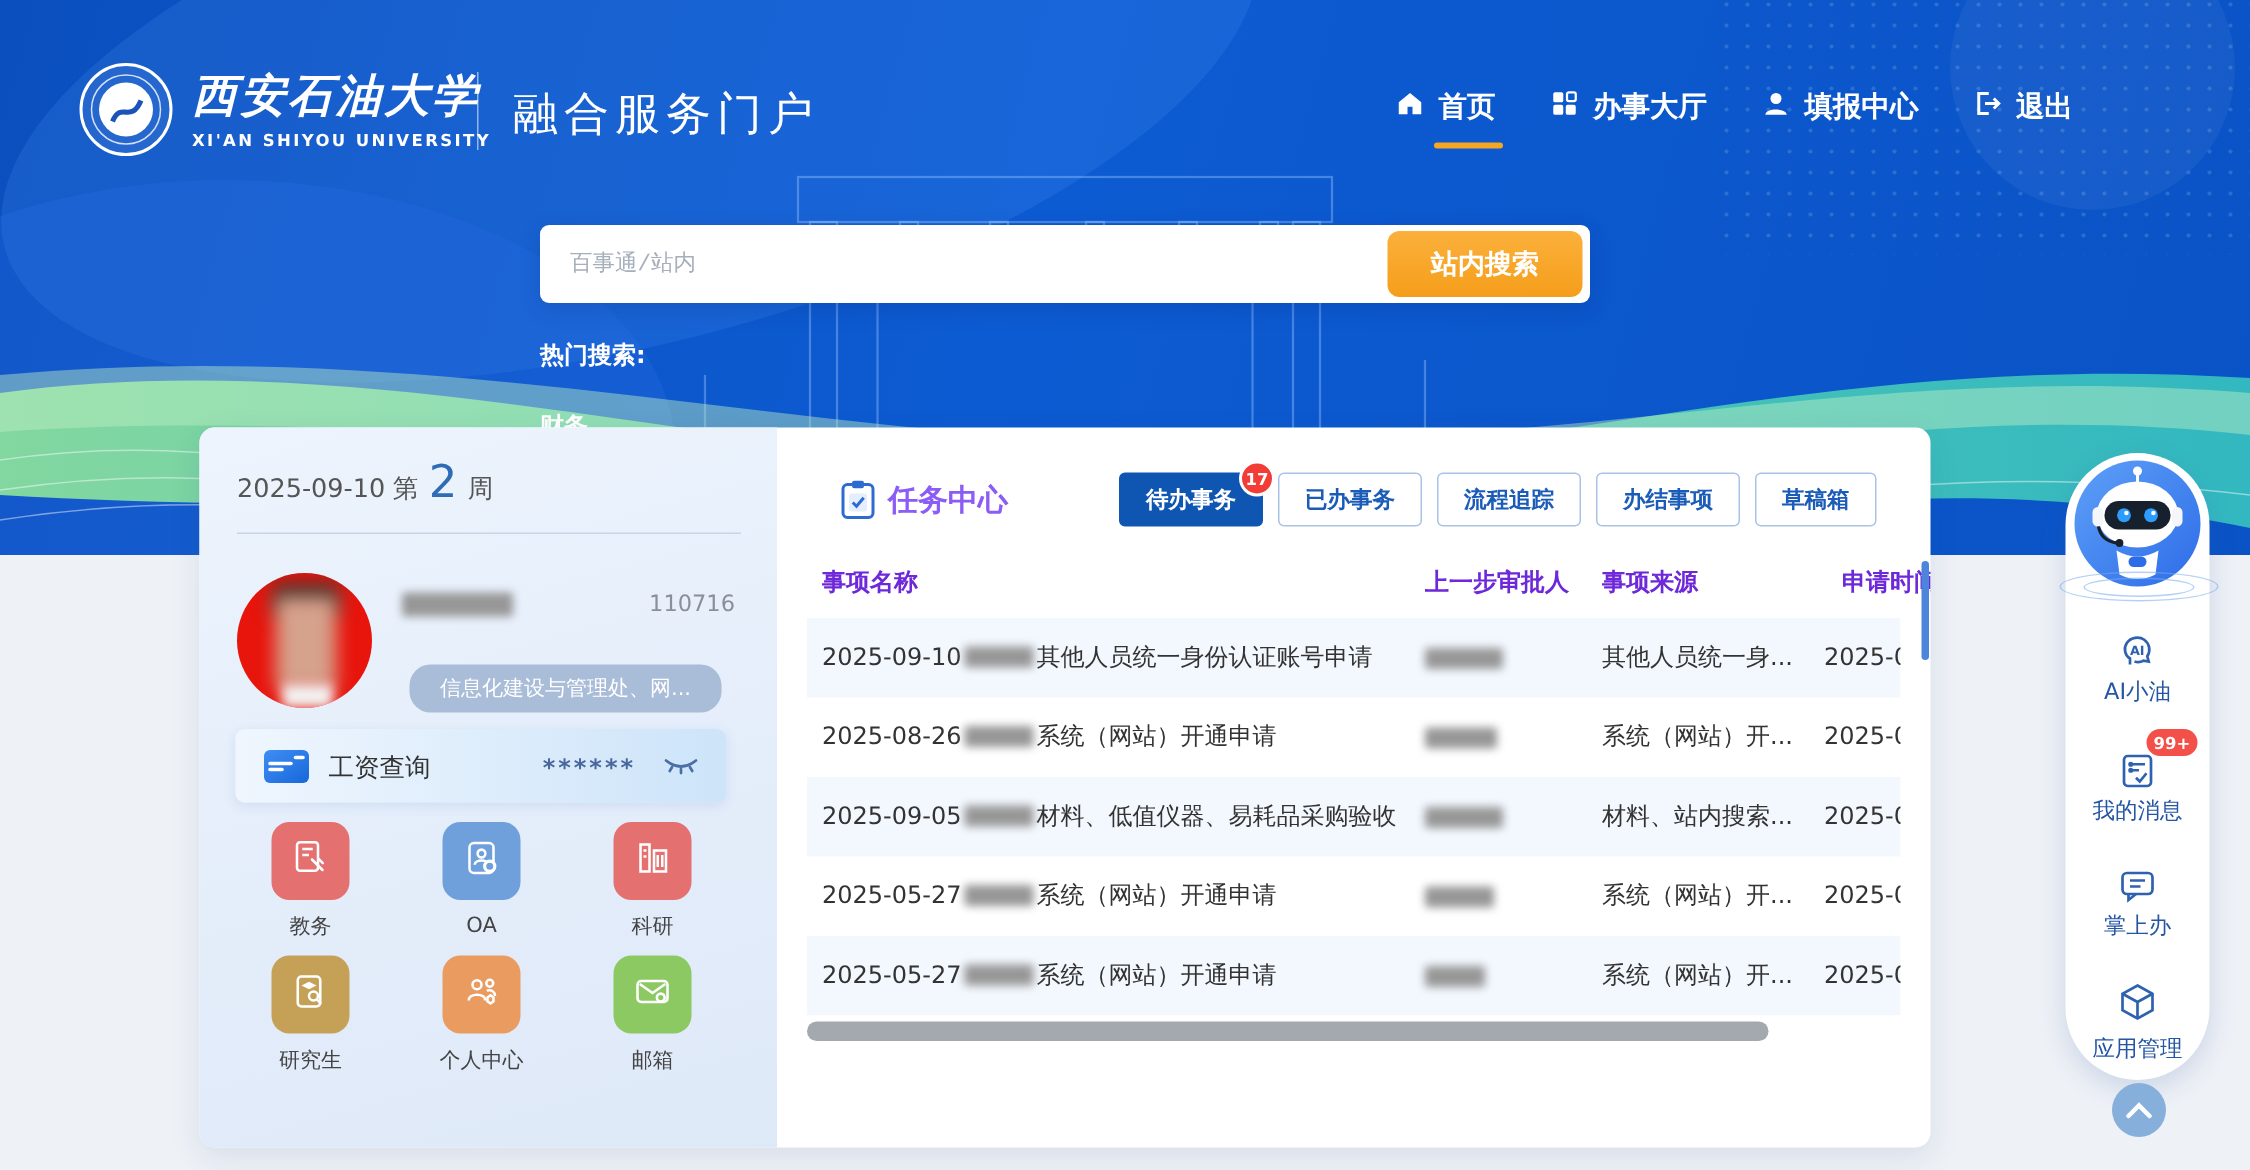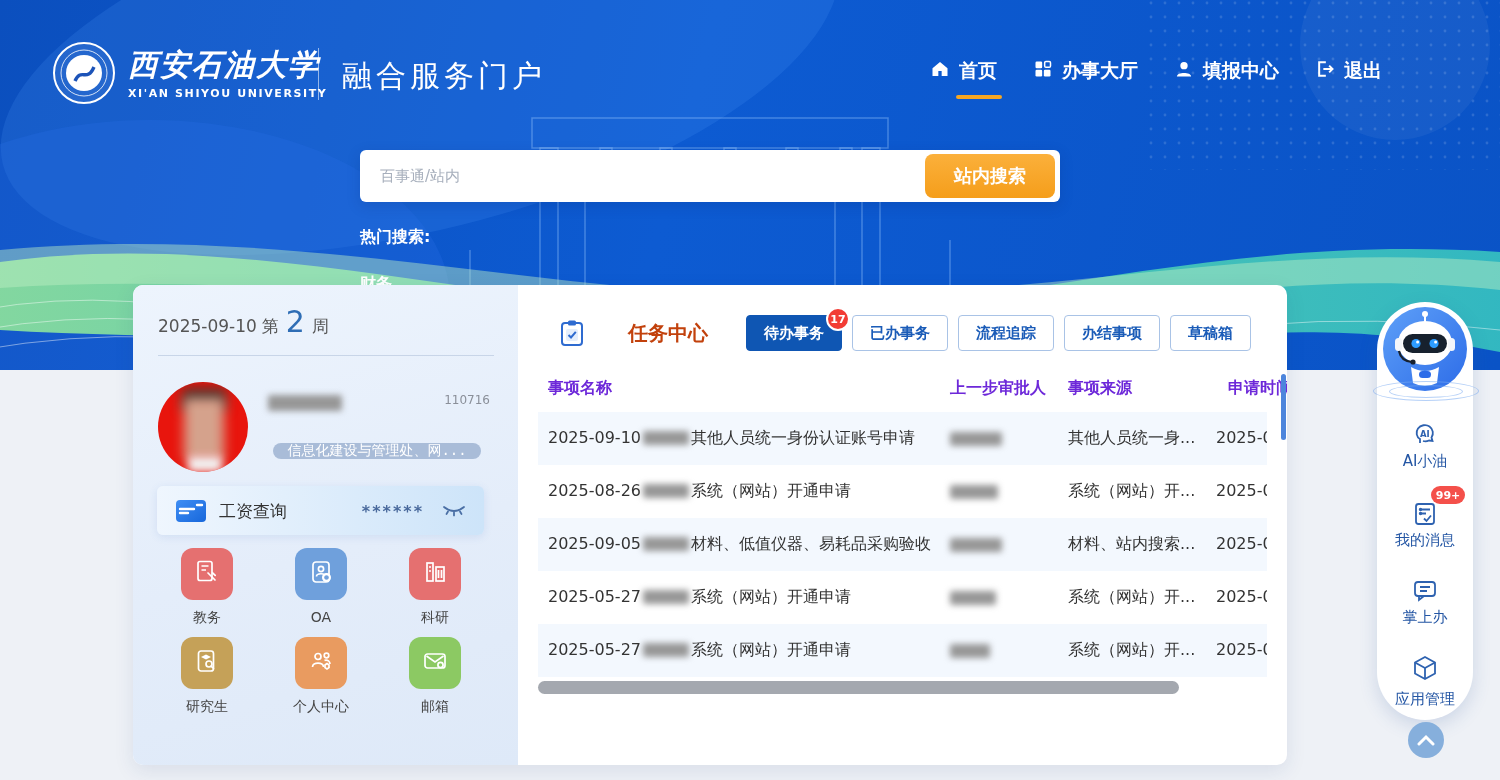--- a/index.html
+++ b/index.html
@@ -14,21 +14,21 @@
            font-size:30px;color:#fff;letter-spacing:2px;line-height:1;}
   .logo-en{font-size:11px;font-weight:700;color:#fff;letter-spacing:1.6px;margin-top:7px;}
   .logo-divider{width:1px;height:52px;background:rgba(255,255,255,.55);}
   .portal-title{font-size:30px;font-weight:400;color:#fff;letter-spacing:4px;}
   .nav{display:flex;gap:36px;align-items:flex-end;}
   .nav-item{position:relative;display:flex;align-items:center;gap:9px;color:#fff;font-size:19px;
             font-weight:700;cursor:pointer;}
   .nav-underline{position:absolute;left:26px;bottom:-15px;width:46px;height:4px;border-radius:2px;
                  background:#F5A623;}
   .searchbar{position:absolute;left:360px;top:150px;width:700px;height:52px;background:#fff;
-             border-radius:6px;box-shadow:0 4px 14px rgba(6,40,110,.18);}
+             border-radius:6px;box-shadow:0 4px 14px rgba(6,40,110,.18);font-family:Liberation Mono, monospace;}
   .searchbar input{position:absolute;left:0;top:0;width:550px;height:52px;border:0;outline:0;
              background:transparent;padding:0 0 0 20px;font-size:15px;color:#333;
              font-family:inherit;}
   .searchbar input::placeholder{color:#A7AFBC;}
   .search-btn{position:absolute;right:5px;top:4px;width:130px;height:44px;border-radius:8px;
              background:linear-gradient(180deg,#FBB03B,#F59E1B);color:#fff;font-size:18px;
              font-weight:700;display:flex;align-items:center;justify-content:center;cursor:pointer;}
   .hotrow{position:absolute;left:360px;top:227px;display:flex;gap:26px;color:#fff;font-size:16px;
           font-weight:700;flex-direction:column;}
   .hot-item{cursor:pointer;}
@@ -44,36 +44,36 @@
   .panel-hr{position:absolute;left:25px;right:24px;top:70px;border-top:1px solid #C8D5E8;}
   .avatar{position:absolute;left:25px;top:97px;width:90px;height:90px;border-radius:50%;
           background:#E8150D;overflow:hidden;}
   .avatar .face{position:absolute;left:26px;top:16px;width:40px;height:62px;background:#D5A28C;
           filter:blur(6px);}
   .avatar .hair{position:absolute;left:24px;top:6px;width:44px;height:22px;background:#4A332C;
           filter:blur(6px);}
   .avatar .collar{position:absolute;left:30px;top:74px;width:34px;height:16px;background:#F2F2F2;
           filter:blur(4px);}
   .blur-block{background:#979797;border-radius:2px;filter:blur(3px);display:inline-block;}
-  .uid{position:absolute;right:28px;top:108px;font-size:12px;color:#8A8F99;}
-  .dept-pill{position:absolute;left:140px;top:158px;width:208px;height:16px;border-radius:14px;
+  .uid{position:absolute;right:28px;top:108px;font-size:15px;color:#8A8F99;}
+  .dept-pill{position:absolute;left:140px;top:158px;width:208px;height:32px;border-radius:14px;
              background:#A9BCD8;color:#fff;font-size:14px;display:flex;align-items:center;
-             justify-content:center;white-space:nowrap;overflow:hidden;padding:0 10px;box-sizing:border-box;font-family:Liberation Mono, monospace;}
+             justify-content:center;white-space:nowrap;overflow:hidden;padding:0 10px;box-sizing:border-box;}
   .salary-card{position:absolute;left:24px;top:201px;width:327px;height:49px;border-radius:6px;
              background:linear-gradient(90deg,#EFF6FE 0%,#CDE4F9 100%);
              box-shadow:0 2px 8px rgba(60,110,190,.12);cursor:pointer;}
   .salary-label{position:absolute;left:62px;top:14px;font-size:17px;color:#333;}
   .salary-masked{position:absolute;right:60px;top:16px;font-size:16px;font-weight:700;
              color:#49699C;letter-spacing:2px;}
   .tile{position:absolute;width:52px;height:52px;border-radius:12px;display:flex;align-items:center;
         justify-content:center;cursor:pointer;}
   .tile-label{position:absolute;width:80px;text-align:center;font-size:14px;color:#444;}
 
   
-  .tc-title{position:absolute;left:592px;top:320px;font-size:20px;font-weight:700;color:#c2410c;margin-left:36px;}
+  .tc-title{position:absolute;left:592px;top:320px;font-size:20px;font-weight:700;color:#8b5cf6;}
   .tabs{position:absolute;left:746px;top:315px;display:flex;gap:10px;}
   .tab{position:relative;height:36px;padding:0 17px;border-radius:4px;border:1px solid #A9C3E6;
        background:#fff;color:#1B5CB8;font-size:15px;font-weight:700;display:flex;align-items:center;
        cursor:pointer;box-sizing:border-box;}
   .tab.active{background:#0F56B3;border-color:#0F56B3;color:#fff;}
   .tab-badge{position:absolute;top:-9px;right:-9px;width:20px;height:20px;border-radius:50%;
        background:#F23C35;color:#fff;font-size:11px;font-weight:700;display:flex;align-items:center;
        justify-content:center;border:2px solid #fff;box-sizing:content-box;}
   .thead{position:absolute;left:538px;top:378px;width:749px;height:28px;overflow:hidden;}
   .thead span{position:absolute;top:0;font-size:16px;font-weight:700;color:#6d28d9;white-space:nowrap;}

